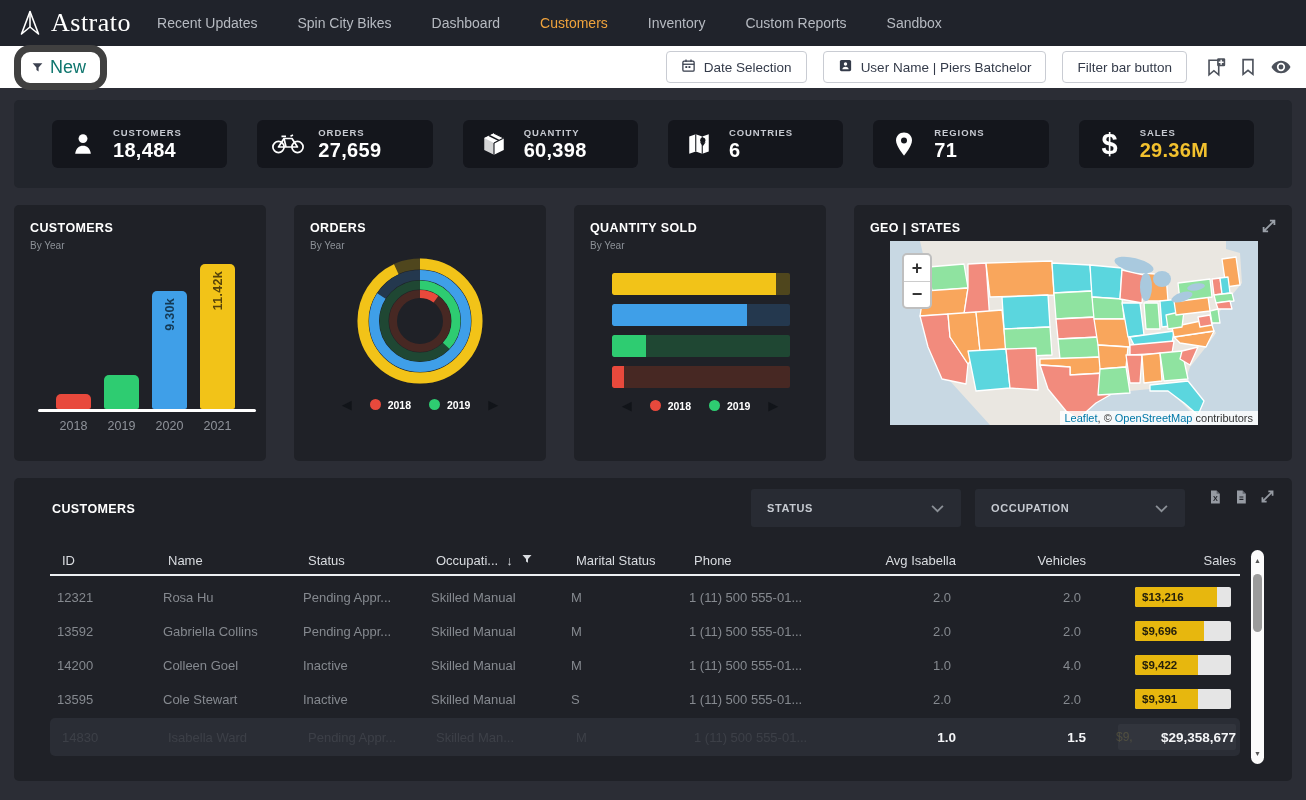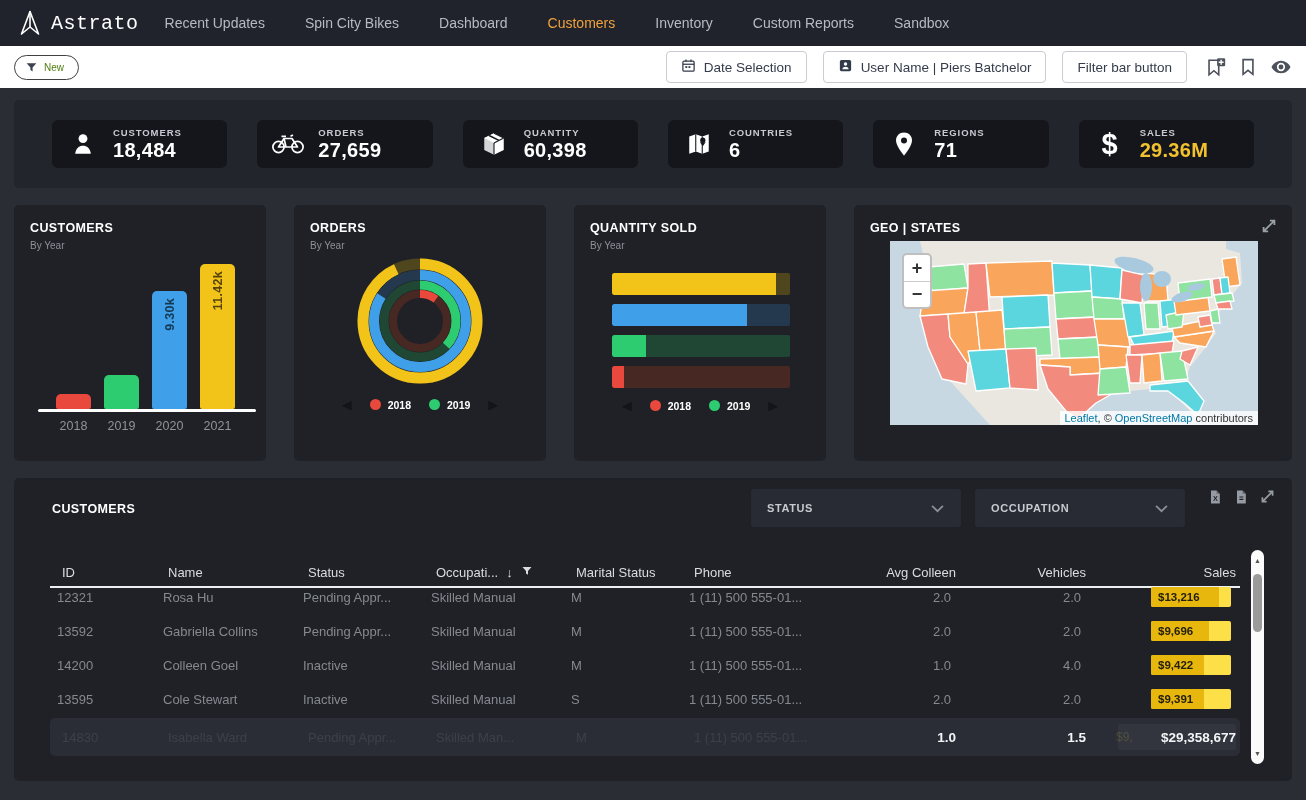--- a/index.html
+++ b/index.html
@@ -2,29 +2,29 @@
 <html><head>
 <meta charset="utf-8">
 <style>
   * { margin:0; padding:0; box-sizing:border-box; }
   html,body { width:1306px; height:800px; }
   body { background:#2b2d35; font-family:"Liberation Sans",sans-serif; overflow:hidden; }
 
   
   .topnav { height:46px; background:#20232b; display:flex; align-items:center; padding:0 18px; }
   .logo { display:flex; align-items:center; gap:9px; color:#fff; margin-right:26px; cursor:pointer; }
-  .logo-text { font-family:Liberation Mono, monospace; font-size:20px; letter-spacing:.5px;text-align:right; }
+  .logo-text { font-family:Liberation Serif, serif; font-size:26px; letter-spacing:.5px;text-align:right; }
   .nav-items { display:flex; gap:40px;align-items:center; }
   .nav-item { color:#b6bac1; font-size:14px; cursor:pointer; white-space:nowrap; }
   .nav-item.active { color:#f0a33c; }
 
   
   .toolbar { height:42px; background:#fff; display:flex; align-items:center; justify-content:space-between; padding:0 14px; }
-  .pill { display:flex; align-items:center; gap:6px; border:1px solid #404040; border-radius:16px; background:#fff;
-          padding:5px 14px 5px 10px; font-size:10px; color:#4d7c0f; cursor:pointer; font-family:inherit; }
+  .pill { display:flex; align-items:center; gap:6px; border:7px solid #404040; border-radius:16px; background:#fff;
+          padding:5px 14px 5px 10px; font-size:18px; color:#0f766e; cursor:pointer; font-family:inherit; }
   .tb-right { display:flex; align-items:center; gap:10px; }
   .tbtn { display:flex; align-items:center; gap:8px; border:1px solid #c9ccd3; border-radius:4px; background:#fff;
           padding:6px 14px; font-size:13.5px; color:#343b4a; cursor:pointer; font-family:inherit; }
   .tb-icons { display:flex; align-items:center; gap:13px; color:#4c515b; margin-left:8px; }
   .tb-icons span { cursor:pointer; display:flex; }
 
   
   main { padding:12px 14px 0; }
   .panel { background:#1f2127; border-radius:5px; position:relative; }
 
@@ -79,28 +79,28 @@
   .filters { position:absolute; top:11px; left:737px; display:flex; gap:14px; }
   .dropdown { width:210px; height:38px; background:#282b33; border-radius:3px; display:flex; align-items:center;
               justify-content:space-between; padding:0 16px; cursor:pointer; }
   .dd-label { font-size:11px; font-weight:700; color:#c6cad1; letter-spacing:.6px; }
   .dd-chev { color:#8b9097; display:flex; }
   .tp-icons { position:absolute; top:10px; right:16px; display:flex; gap:10px; color:#969ba3; align-items:center; }
   .tp-icons span { cursor:pointer; display:flex; }
 
   .tablegrid { display:grid; grid-template-columns:118px 140px 128px 140px 118px 150px 112px 130px 150px; align-items:center; }
   .tablegrid > :first-child { padding-left:12px; }
-  .thead { position:absolute; top:80px; left:36px; right:52px; height:30px; border-bottom:2px solid #eceff2; }
+  .thead { position:absolute; top:68px; left:36px; right:52px; height:30px; border-bottom:2px solid #eceff2; }
   .th { font-size:13px; color:#d9dce0; display:flex; gap:8px; align-items:center; cursor:pointer; white-space:nowrap; }
   .th.right { justify-content:flex-end; }
   .tbody { position:absolute; top:102px; left:31px; right:52px; }
   .trow { height:34px; cursor:pointer; }
   .td { font-size:13px; color:#85898f; white-space:nowrap; overflow:hidden; text-overflow:ellipsis; padding-right:10px; }
   .td.right { text-align:right; padding-right:0; }
-  .salesbar { width:80px; height:20px; background:#fde047; border-radius:2px; position:relative; margin-left:auto; }
+  .salesbar { width:96px; height:20px; background:#e5e5e5; border-radius:2px; position:relative; margin-left:auto; }
   .salesfill { height:100%; background:#e7b70e; border-radius:2px 0 0 2px; }
   .salesval { position:absolute; left:7px; top:50%; transform:translateY(-50%); font-size:11.5px; font-weight:700; color:#25200b; }
 
   .totals { position:absolute; left:36px; right:52px; top:240px; height:38px; background:#2a2d35; border-radius:5px; }
   .totals .ghost { opacity:.2; }
   .totals .bold { font-weight:800; color:#f4f5f7; font-size:13.5px; }
   .total-sales { position:relative; height:38px; display:flex; align-items:center; justify-content:flex-end; }
   .total-hl { position:absolute; right:0; top:6px; width:118px; height:26px; background:#32353d; border-radius:2px; }
   .ghost-sales { position:absolute; left:30px; top:50%; transform:translateY(-50%); color:#b9a84c; opacity:.22; font-size:12px; }
   .total-sales .val { position:relative; z-index:2; }
@@ -491,21 +491,21 @@
               <path d="M3 4 h18 l-7 8 v7.5 l-4-2.7 v-4.8 z" fill="currentColor"></path>
             </svg></span>
         </div>
         <div class="th">
           <span>Marital Status</span>
         </div>
         <div class="th">
           <span>Phone</span>
         </div>
         <div class="th right">
-          <span>Avg Colleen</span>
+          <span>Avg Isabella</span>
         </div>
         <div class="th right">
           <span>Vehicles</span>
         </div>
         <div class="th right">
           <span>Sales</span>
         </div>
       </div>
     <div class="tbody" id="tbody">
         <div class="trow tablegrid">

